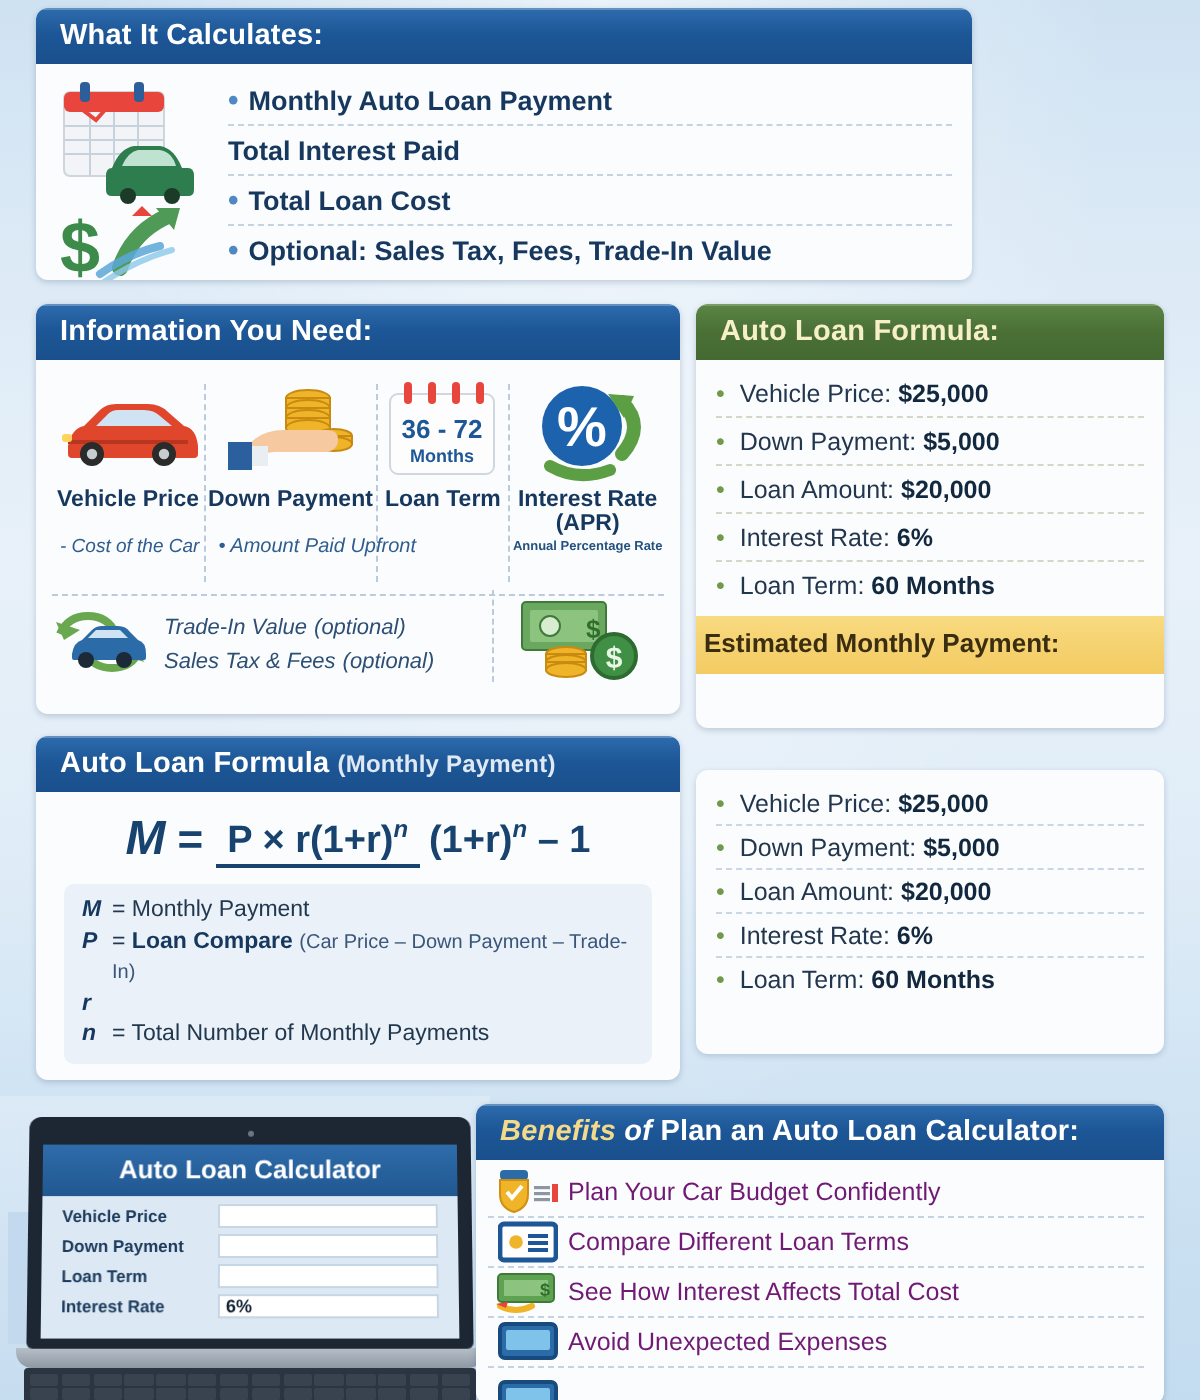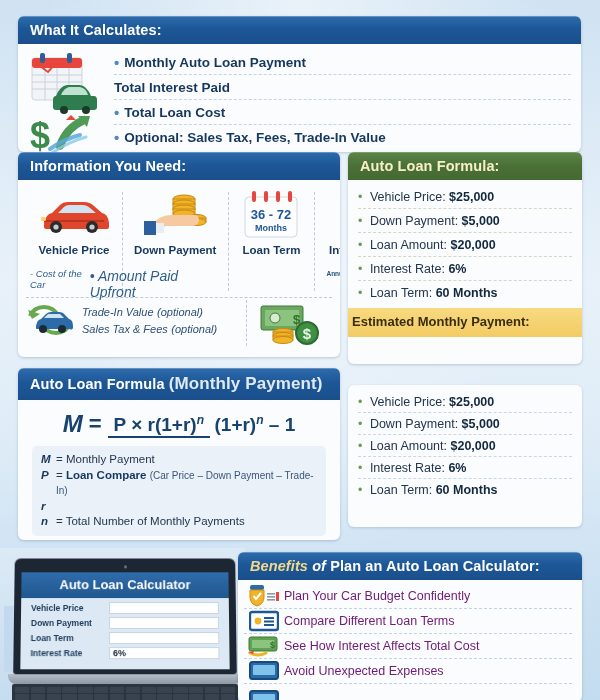--- a/index.html
+++ b/index.html
@@ -16,47 +16,47 @@
 
   
   .card { background: #fbfcfd; border-radius: 6px; box-shadow: 0 1px 3px rgba(20,50,90,.22);
           overflow: hidden; }
   .hdr { padding: 6px 12px; font-size: 14.5px; font-weight: bold; color: #fff;
          letter-spacing: .1px; }
   .hdr-blue { background: linear-gradient(180deg, #2e6cae 0%, #1d5797 45%, #1a4f8c 100%);
               box-shadow: inset 0 1px 0 rgba(255,255,255,.25); }
   .hdr-green { background: linear-gradient(180deg, #5b8545 0%, #4a7036 50%, #446a32 100%);
                color: #f7efc8; box-shadow: inset 0 1px 0 rgba(255,255,255,.2); }
-  .hdr .sub { font-weight: bold; font-size: 17px; color:#dfe9f4; }
+  .hdr .sub { font-weight: bold; font-size: 12px; color:#dfe9f4; }
   .hdr em { font-style: italic; }
 
   
-  .sec1 { position:absolute; left:18px; top:16px; width:563px; height:136px; }
+  .sec1 { position:absolute; left:18px; top:4px; width:468px; height:136px; }
   .sec1 .body { display:flex; padding: 6px 10px 8px 8px; height: 104px; }
   .sec1 .icons { width: 84px; position:relative; flex: none; }
   .sec1 .list { flex: 1; padding-left: 4px; }
   .s1row { display:flex; align-items:center; height:25px; font-size:13.5px; font-weight:bold;
            color:#16375e; border-bottom: 1px dashed #c3d3e2; }
   .s1row:last-child { border-bottom: none; }
   .s1row .dot { color:#4e89c4; font-size:15px; margin-right:5px; line-height:1; }
   .s1row.nodot { padding-left: 0; }
 
   
   .sec2 { position:absolute; left:18px; top:152px; width:322px; height:205px; }
   .sec2 .body { padding: 6px 8px 8px 8px; }
   .cols { display:flex; height: 112px; border-bottom: 1px dashed #b9cbdc; }
   .col { flex:1; display:flex; flex-direction:column; align-items:center; position:relative;
-         padding: 0 12px; }
+         padding: 0 2px; }
   .col + .col::before { content:""; position:absolute; left:0; top:6px; bottom:6px;
                         border-left: 1px dashed #b9cbdc; }
   .col .art { height: 58px; display:flex; align-items:center; justify-content:center; }
   .col .nm { font-size:11.5px; font-weight:bold; color:#16375e; white-space:nowrap; }
   .col .nm2 { font-size:11.5px; font-weight:bold; color:#16375e; }
   .col .tiny { font-size:6.5px; color:#24527f; margin-top:2px; white-space:nowrap; font-weight:bold;}
-  .optrow { display:flex; align-items:flex-start; height: 62px; }
+  .optrow { display:flex; align-items:flex-end; height: 62px; }
   .optrow .lft { display:flex; align-items:center; flex:1; }
   .optrow .txts { margin-left:6px; }
   .optrow .t { font-size:12.5px; font-weight:bold; color:#16375e; margin:3px 0; }
   .optrow .t span { font-weight:normal; font-style:italic; font-size:11px; color:#2d4f75; }
   .optrow .rgt { width: 86px; display:flex; justify-content:center; border-left:1px dashed #b9cbdc;}
 
   
   .sec3 { position:absolute; left:348px; top:152px; width:234px; height:212px; }
   .sec3 .body { padding: 5px 10px 4px 10px; background:#fbfcfd; }
   .grow { font-size:12.5px; color:#22364d; padding:5px 0 4px; border-bottom:1px dashed #cfd9c6; }
@@ -262,21 +262,21 @@
             </svg>
           </div>
           <div class="nm">Interest Rate</div>
           <div class="nm2">(APR)</div>
           <div class="tiny">Annual Percentage Rate</div>
         </div>
       </div>
 
       <div style="display:flex;justify-content:space-between;padding:0 4px;margin-top:-30px;position:relative;z-index:2">
         <div class="desc" style="font-size:9.5px;font-style:italic;color:#2f5e8e">- Cost of the Car</div>
-        <div class="desc" style="font-size:14px;font-style:italic;color:#2f5e8e;margin-right:120px">• Amount Paid Upfront</div>
+        <div class="desc" style="font-size:10px;font-style:italic;color:#2f5e8e;margin-right:120px">• Amount Paid Upfront</div>
       </div>
 
       <div class="optrow">
         <div class="lft">
           <span>
             <svg width="50" height="40" viewBox="0 0 50 40">
               <path d="M4 16 q4 -9 14 -9 q10 0 14 9" stroke="#6aa84f" stroke-width="4" fill="none"></path>
               <path d="M2 10 l4 9 l8 -5z" fill="#6aa84f"></path>
               <path d="M44 24 q-4 9 -14 9 q-10 0 -14 -9" stroke="#6aa84f" stroke-width="4" fill="none"></path>
               <path d="M46 30 l-4 -9 l-8 5z" fill="#6aa84f"></path>

